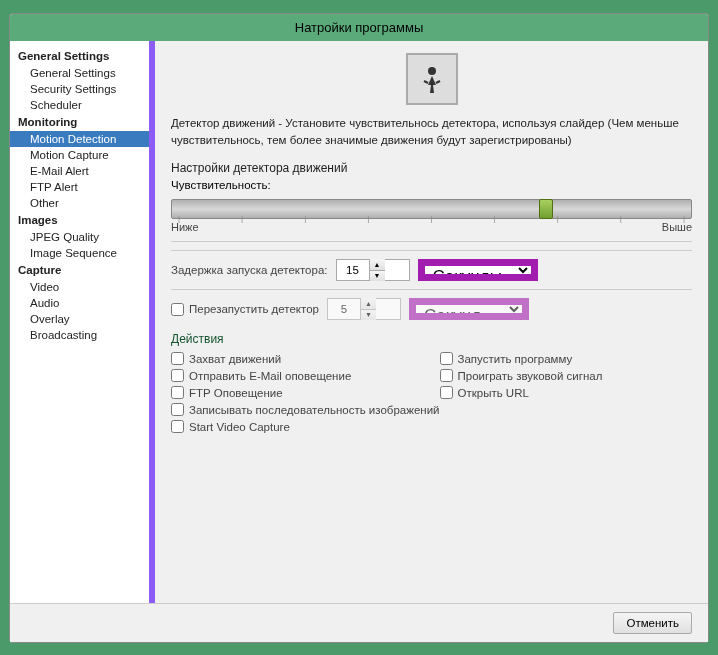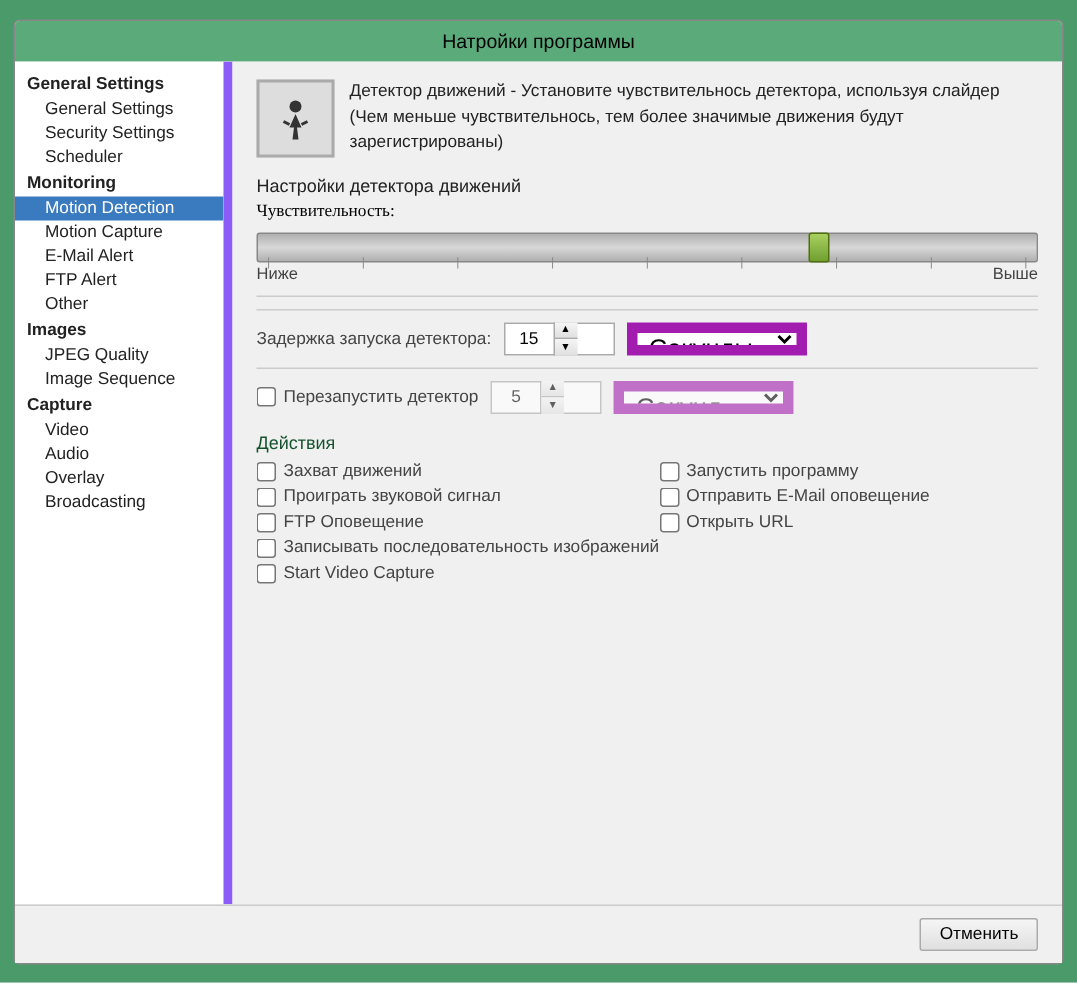--- a/index.html
+++ b/index.html
@@ -65,20 +65,21 @@
       flex: 1;
       padding: 12px 16px;
       overflow-y: auto;
       background: #f0f0f0;
     }
     .header-box {
       display: flex;
       align-items: center;
       gap: 10px;
       margin-bottom: 12px;
+      flex-direction: column;
     }
     .icon-box {
       width: 52px;
       height: 52px;
       border: 2px solid #aaa;
       background: #ddd;
       flex-shrink: 0;
       display: flex;
       align-items: center;
       justify-content: center;
@@ -90,21 +91,20 @@
       color: #222;
     }
     .section-title {
       font-size: 12px;
       color: #222;
       margin-bottom: 4px;
     }
     .sensitivity-label {
       font-size: 11.5px;
       margin-bottom: 4px;
-      font-family: Liberation Serif, serif;
     }
     .slider-container {
       position: relative;
       margin: 8px 0;
     }
     .slider-track {
       width: 100%;
       height: 20px;
       background: linear-gradient(to bottom, #b0b0b0, #d8d8d8, #b0b0b0);
       border: 1px solid #888;
@@ -365,25 +365,25 @@
           <label class="checkbox-label">
             <input type="checkbox" style="">
             <span>Захват движений</span>
           </label>
           <label class="checkbox-label">
             <input type="checkbox" style="">
             <span>Запустить программу</span>
           </label>
           <label class="checkbox-label">
             <input type="checkbox" style="">
+            <span>Отправить E-Mail  оповещение</span>
+          </label>
+          <label class="checkbox-label">
+            <input type="checkbox" style="">
             <span>Проиграть звуковой сигнал</span>
-          </label>
-          <label class="checkbox-label">
-            <input type="checkbox" style="">
-            <span>Отправить E-Mail  оповещение</span>
           </label>
           <label class="checkbox-label">
             <input type="checkbox" style="">
             <span>FTP Оповещение</span>
           </label>
           <label class="checkbox-label">
             <input type="checkbox" style="">
             <span>Открыть URL</span>
           </label>
           <label class="checkbox-label" style="grid-column: span 2;">

